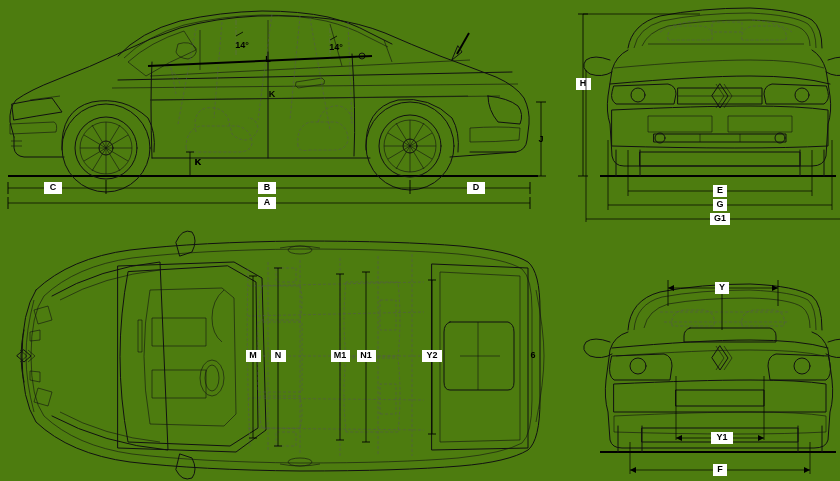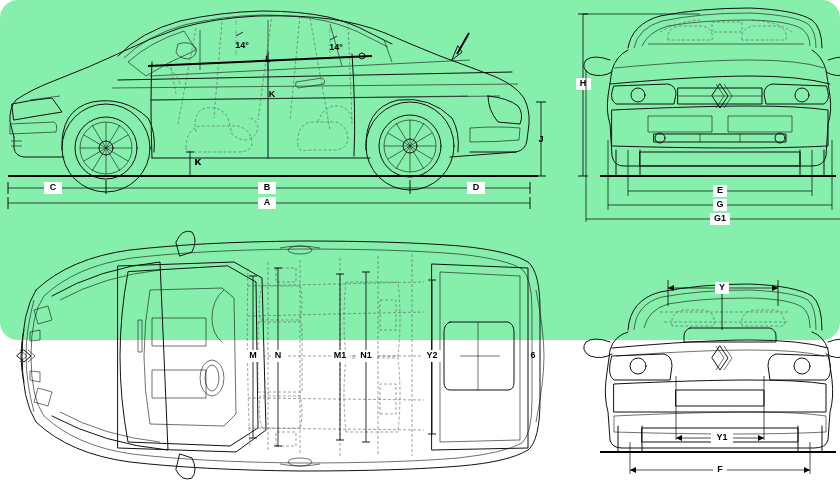--- a/index.html
+++ b/index.html
@@ -1,18 +1,18 @@
 <!DOCTYPE html>
 <html><head>
 <meta charset="utf-8">
 <style>
   html,body{margin:0;padding:0;background:#ffffff;}
   body{width:840px;height:481px;overflow:hidden;
        font-family:"Liberation Sans",sans-serif;}
-  #sheet{position:relative;width:840px;height:340px;background:#86efac;border-radius:18px;}
+  #sheet{position:relative;width:840px;height:481px;background:#4d7c0f;}
   svg{display:block;}
   .ln{fill:none;stroke:#111;stroke-width:1;stroke-linejoin:round;stroke-linecap:round;}
   .lnT{fill:none;stroke:#111;stroke-width:0.6;}
   .lnB{fill:none;stroke:#000;stroke-width:1.9;}
   .dash{fill:none;stroke:#555;stroke-width:0.55;stroke-dasharray:3 2;}
   .dashL{fill:none;stroke:#666;stroke-width:0.5;stroke-dasharray:5 2 1 2;}
   .dim{fill:none;stroke:#000;stroke-width:0.8;}
   .dimx{fill:none;stroke:#000;stroke-width:0.7;}
   .lbl{font-family:"Liberation Sans",sans-serif;font-size:9px;font-weight:bold;
        fill:#000;text-anchor:middle;dominant-baseline:middle;}

